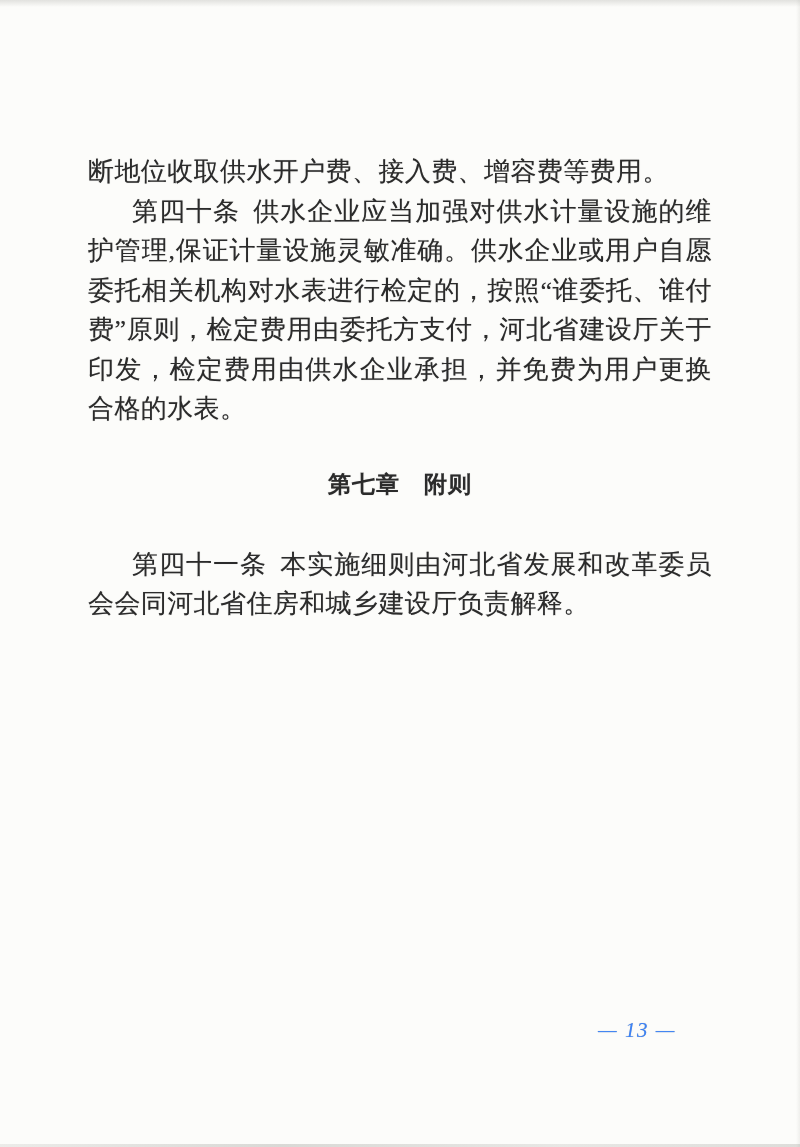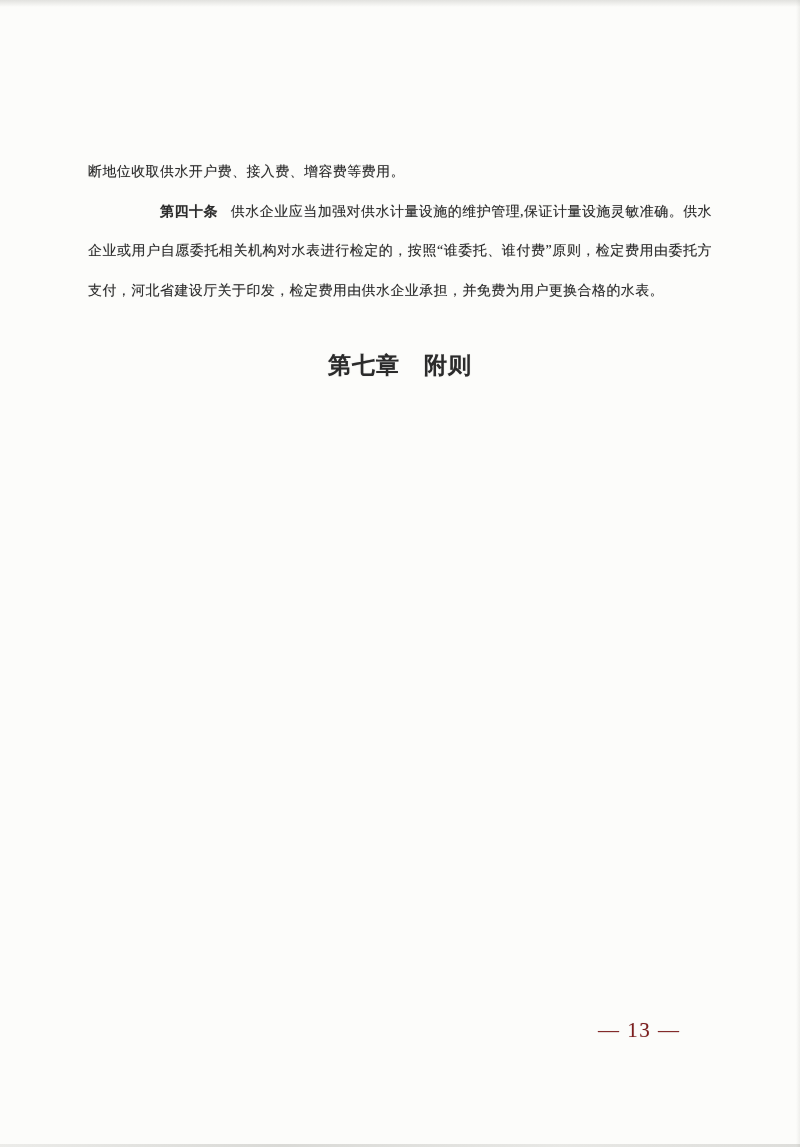--- a/index.html
+++ b/index.html
@@ -41,70 +41,71 @@
     pointer-events: none;
   }
   .content {
     position: absolute;
     left: 88px;
     top: 152px;
     width: 624px;
   }
   .para {
     margin: 0;
-    font-size: 14px;
+    font-size: 26px;
     line-height: 39.5px;
     text-align: justify;
     text-align-last: left;
     letter-spacing: 0.4px;
     text-shadow: 0 0 0.8px rgba(70,70,70,0.45);
   }
   .para.indent {
     text-indent: 44px;
   }
   .article-head {
-    font-weight: bold;
+    font-weight: normal;
     margin-right: 13px;
-    margin-left: 28px;
   }
   .chapter {
     margin: 36px 0 40px 0;
     font-size: 23px;
     line-height: 40px;
     font-weight: bold;
     text-align: center;
     letter-spacing: 1px;
     text-shadow: 0 0 0.8px rgba(70,70,70,0.45);
   }
   .chapter-number {
     margin-right: 24px;
   }
   .page-number {
     position: absolute;
     left: 598px;
     top: 1018px;
     font-size: 21px;
     letter-spacing: 1.5px;
-    color: #7f1d1d;
+    color: #3b82f6;
     white-space: nowrap;
     text-shadow: 0 0 0.8px rgba(70,70,70,0.4);
+    font-style: italic;
   }
 </style>
 </head>
 <body>
 
 <div class="scan-edge-top"></div>
 <div class="scan-edge-right"></div>
 <div class="scan-edge-bottom"></div>
 
 <div class="content">
 
   <p class="para"><span>断地位收取供水开户费、接入费、增容费等费用。</span></p>
 
   <p class="para indent"><span class="article-head">第四十条</span><span>供水企业应当加强对供水计量设施的维护管理,保证计量设施灵敏准确。供水企业或用户自愿委托相关机构对水表进行检定的，按照“谁委托、谁付费”原则，检定费用由委托方支付，河北省建设厅关于印发，检定费用由供水企业承担，并免费为用户更换合格的水表。</span></p>
 
   <h2 class="chapter"><span class="chapter-number">第七章</span><span>附则</span></h2>
 
+  <p class="para indent"><span class="article-head">第四十一条</span><span>本实施细则由河北省发展和改革委员会会同河北省住房和城乡建设厅负责解释。</span></p>
 
 
 </div>
 
 <div class="page-number">— 13 —</div>
 
 </body></html>

